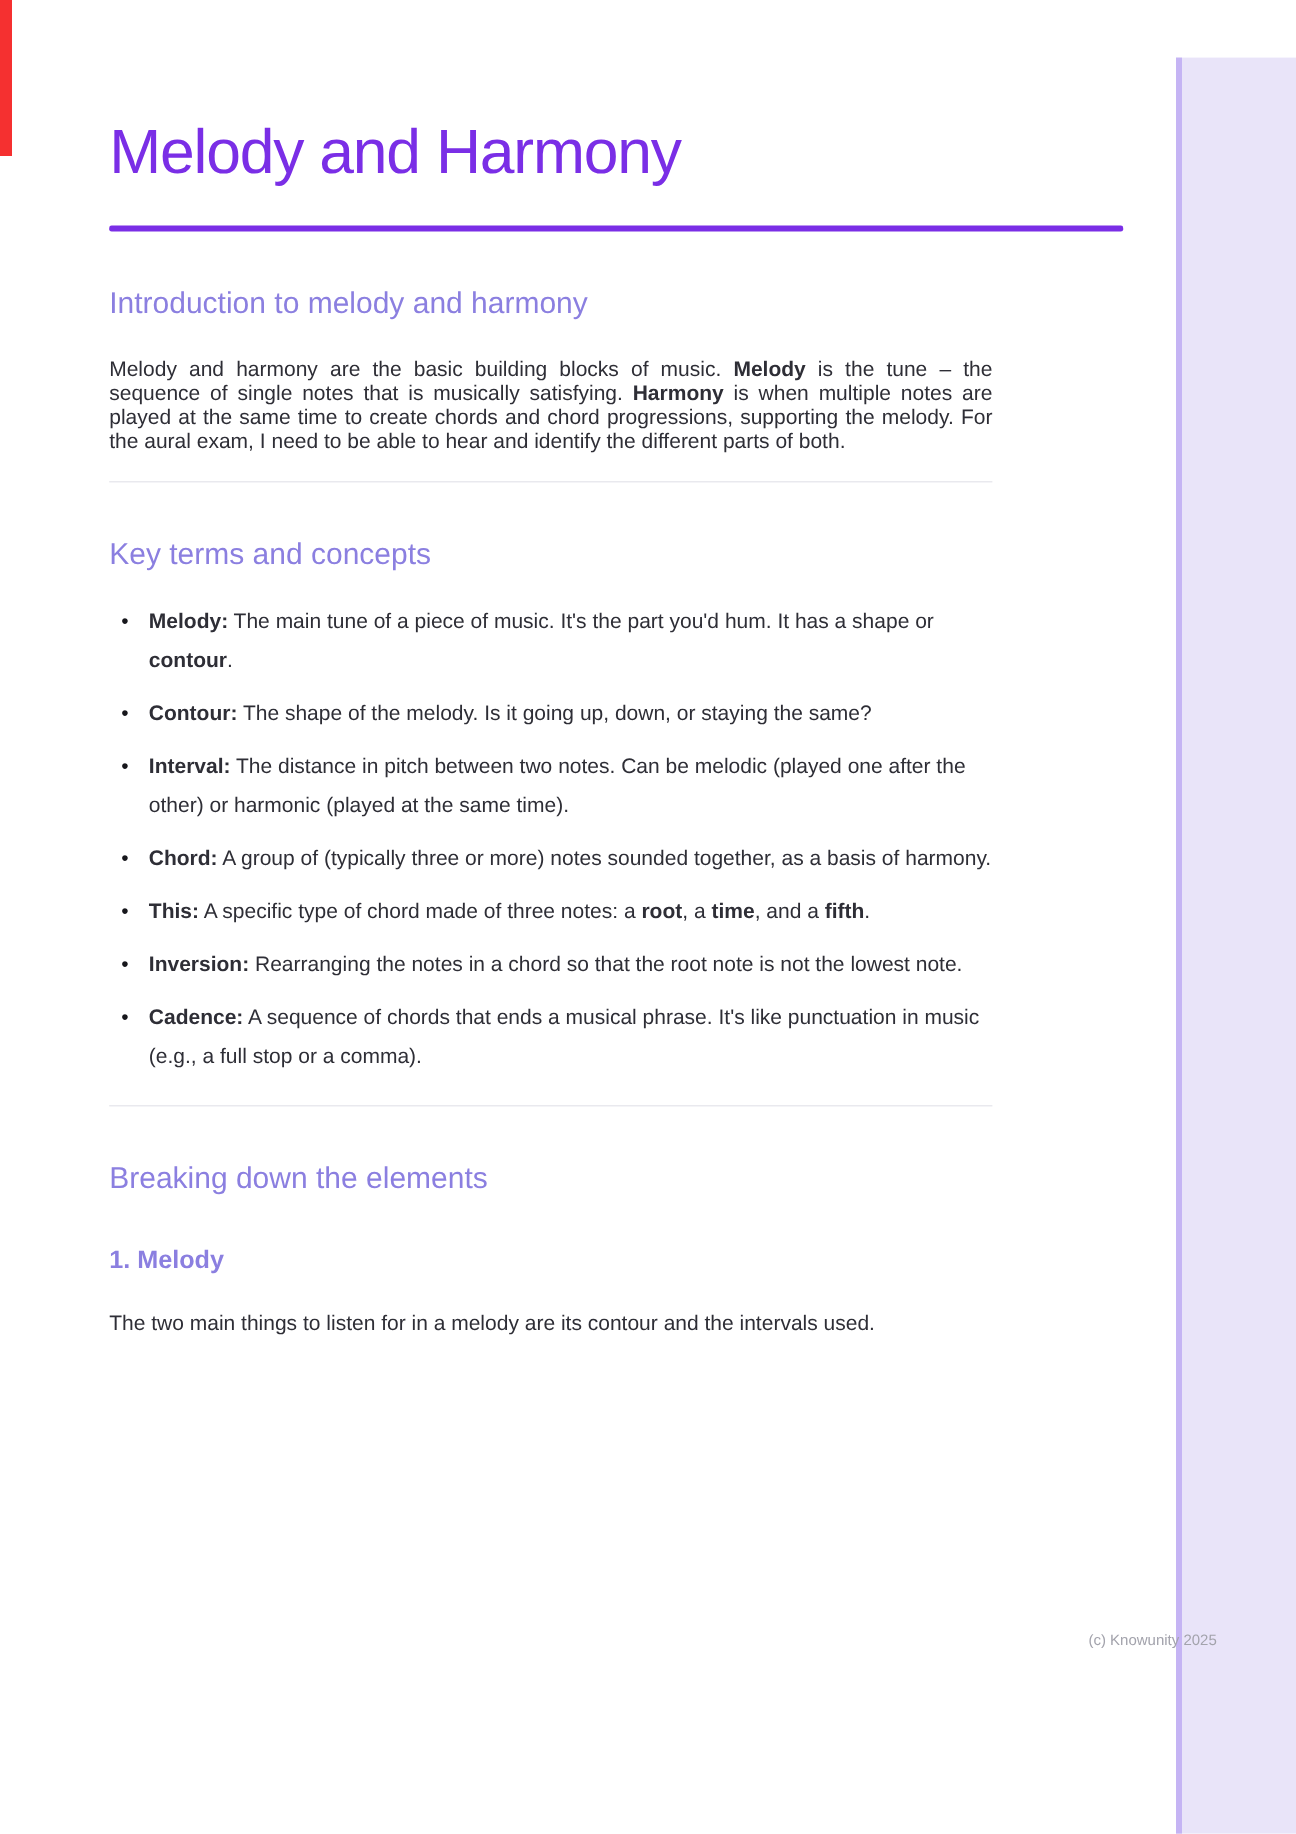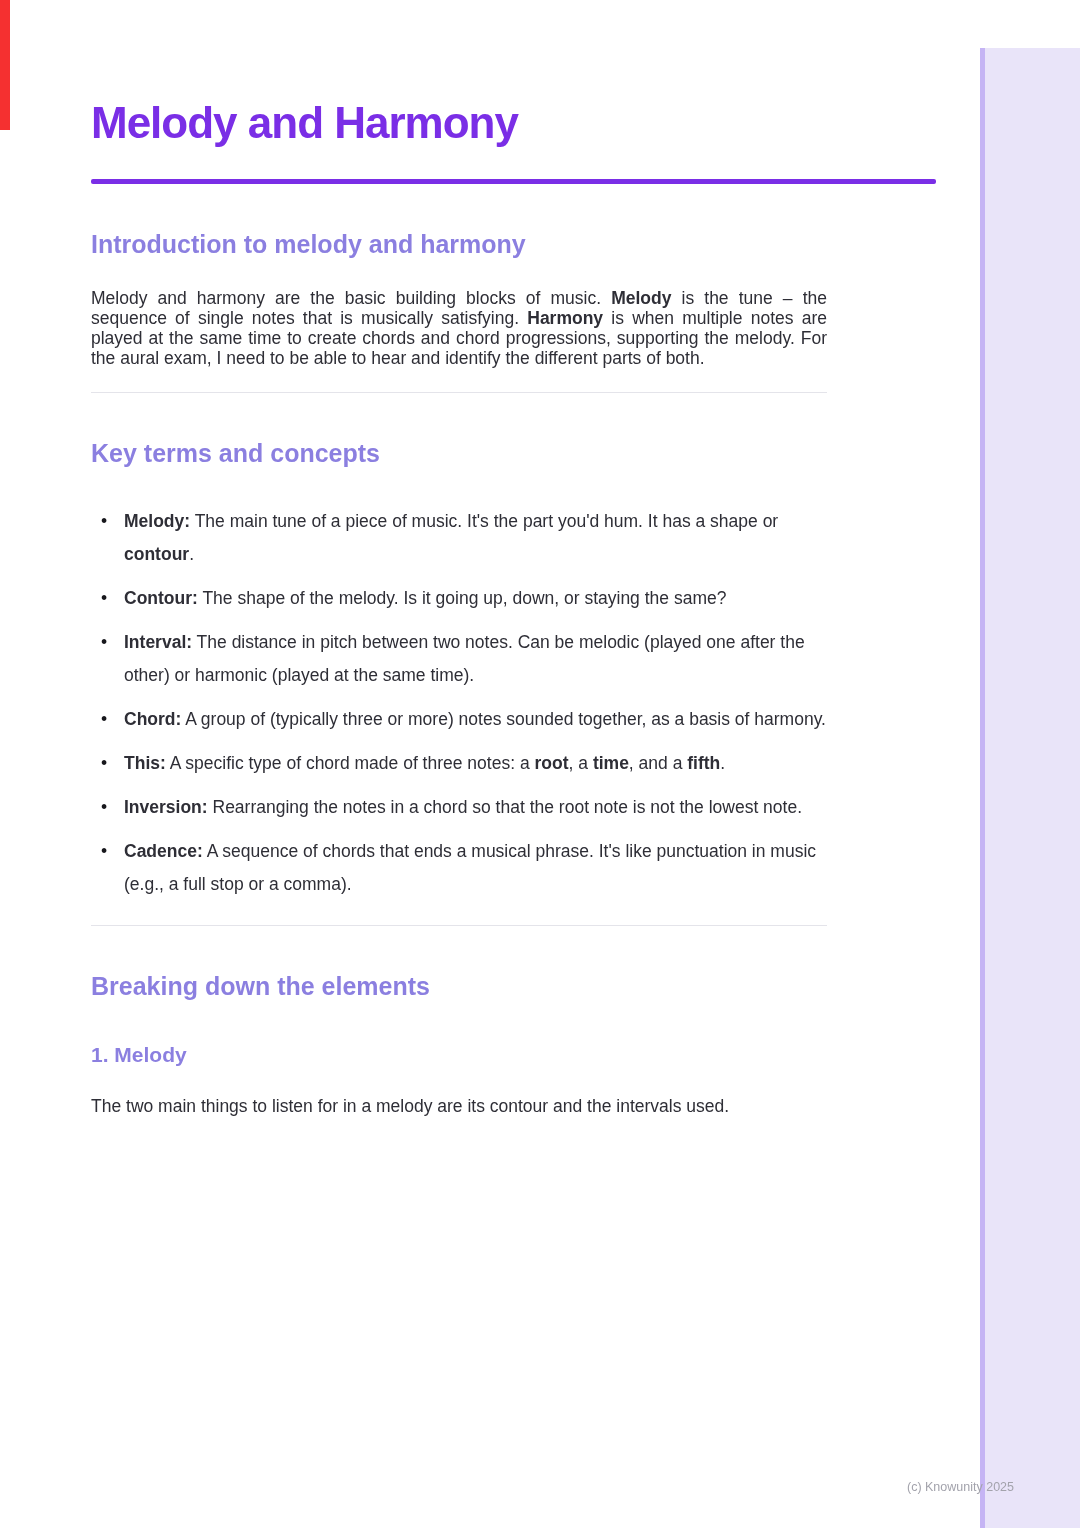--- a/index.html
+++ b/index.html
@@ -30,39 +30,39 @@
   }
 
   .content {
     position: absolute;
     left: 91px; top: 0;
     width: 736px;
   }
 
   .page-title {
     margin-top: 98px;
-    font-size: 44px;
+    font-size: 52px;
     line-height: 1.15;
-    font-weight: 700;
+    font-weight: 400;
     letter-spacing: -1px;
     color: var(--accent-purple, #7A2EE6);
   }
 
   .title-rule {
     width: 845px;
     height: 5px;
     margin-top: 30px;
     background: var(--accent-purple, #7A2EE6);
     border-radius: 2px;
   }
 
   .section-heading {
     margin-top: 46px;
     font-size: 25px;
-    font-weight: 700;
+    font-weight: 400;
     color: var(--heading-purple, #8B7FE0);
   }
 
   .sub-heading {
     margin-top: 42px;
     font-size: 21px;
     font-weight: 700;
     color: var(--heading-purple, #8B7FE0);
   }
 
@@ -76,21 +76,21 @@
 
   .divider {
     width: 736px;
     height: 1px;
     margin-top: 24px;
     background: var(--divider, #E4E4EA);
   }
 
   .terms-list {
     list-style: none;
-    margin-top: 37px;
+    margin-top: 24px;
   }
   .terms-list li {
     position: relative;
     padding-left: 33px;
     font-size: 17.5px;
     line-height: 33px;
     margin-bottom: 11px;
     color: var(--body-text, #2E2E36);
   }
   .terms-list li::before {
@@ -98,21 +98,21 @@
     position: absolute;
     left: 10px;
     top: 0;
     color: #17171c;
   }
 
   strong { font-weight: 700; }
 
   .footer-copyright {
     position: absolute;
-    top: 1480px;
+    top: 1360px;
     right: 66px;
     font-size: 12.5px;
     color: var(--footer-text, #A3A3AC);
     z-index: 2;
   }
 </style>
 </head>
 <body>
 
 <div class="red-marker"></div>

